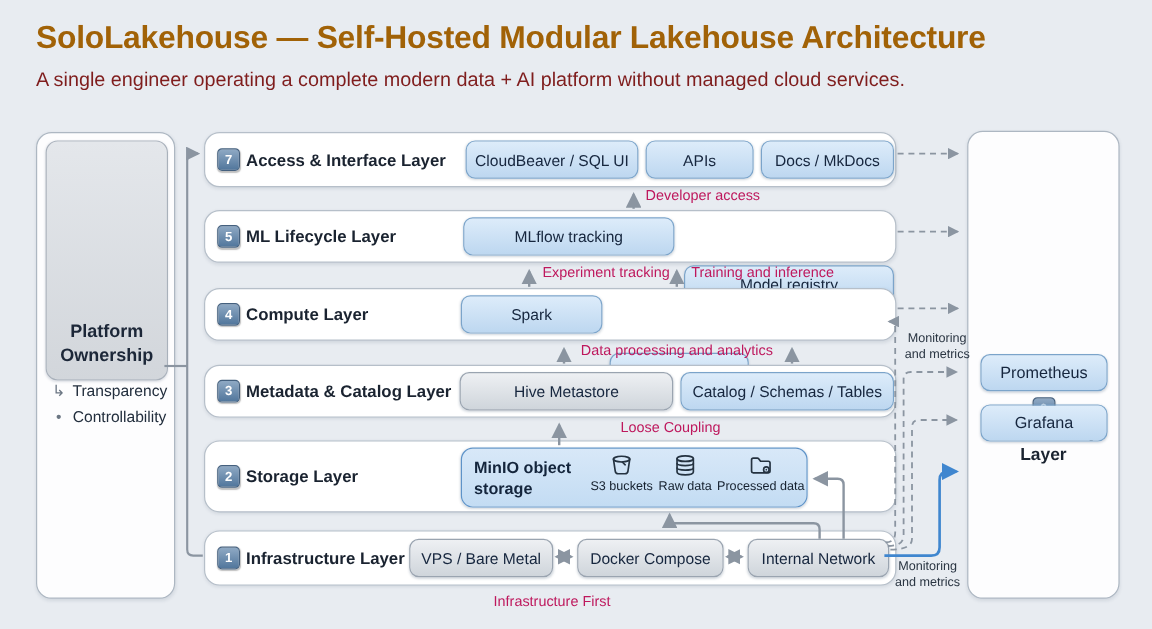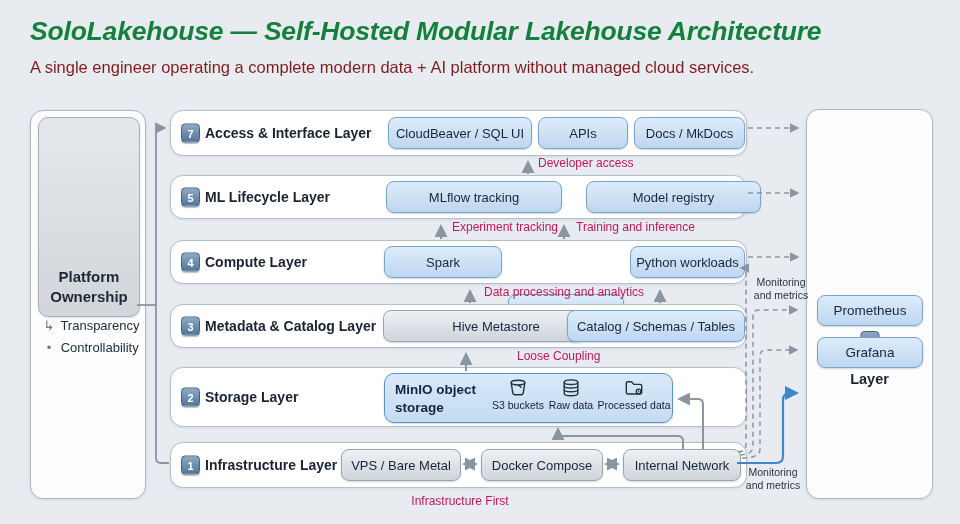--- a/index.html
+++ b/index.html
@@ -1,19 +1,19 @@
 <!DOCTYPE html>
 <html><head>
 <meta charset="utf-8">
 <style>
   html,body{margin:0;padding:0;background:#e8ecf1;}
   .canvas{position:relative;width:960px;height:524px;background:#e8ecf1;overflow:hidden;
           font-family:"Liberation Sans",sans-serif;color:#16263e;}
   .page-title{position:absolute;left:30px;top:16px;font-size:26.5px;font-weight:700;
-              color:#15803d;white-space:nowrap;letter-spacing:-0.2px;font-style:italic;}
+              color:#a16207;white-space:nowrap;letter-spacing:-0.2px;}
   .page-subtitle{position:absolute;left:30px;top:58px;font-size:16.5px;color:#7f1d1d;white-space:nowrap;}
 
   .panel{position:absolute;background:#fdfdfe;border:1.5px solid #adb7c2;border-radius:13px;
          box-shadow:0 1px 3px rgba(20,40,70,.10);}
   .left-panel{left:30px;top:110px;width:114px;height:387px;}
   .right-panel{left:806px;top:109px;width:125px;height:388px;}
 
   .own-box{position:absolute;left:7px;top:6px;width:100px;height:198px;border-radius:10px;
            background:linear-gradient(180deg,#e4e7eb,#d2d6db);border:1px solid #a9b1bb;
            display:flex;align-items:flex-end;justify-content:center;box-shadow:0 1px 2px rgba(30,50,80,.15);}
@@ -89,35 +89,34 @@
     <span class="layer-label">Access &amp; Interface Layer</span>
     <div class="chip blue" style="left:217px;width:142px;">CloudBeaver / SQL UI</div>
     <div class="chip blue" style="left:367px;width:88px;">APIs</div>
     <div class="chip blue" style="left:463px;width:109px;">Docs / MkDocs</div>
   </div>
 
   <div class="layer" style="top:175px;height:42px;">
     <span class="badge">5</span>
     <span class="layer-label">ML Lifecycle Layer</span>
     <div class="chip blue" style="left:215px;width:174px;">MLflow tracking</div>
-    <div class="chip blue" style="left:415px;width:173px;">Model registry</div>
+    <div class="chip blue" style="left:399px;width:173px;margin-top:40px;">Model registry</div>
   </div>
 
   <div class="layer" style="top:240px;height:42px;">
     <span class="badge">4</span>
     <span class="layer-label">Compute Layer</span>
     <div class="chip blue" style="left:213px;width:116px;">Spark</div>
     <div class="chip blue" style="left:337px;width:114px;margin-top:48px;">Trino</div>
-    <div class="chip blue" style="left:459px;width:113px;">Python workloads</div>
   </div>
 
   <div class="layer" style="top:304px;height:42px;">
     <span class="badge">3</span>
     <span class="layer-label">Metadata &amp; Catalog Layer</span>
-    <div class="chip gray" style="left:212px;width:176px;padding-left:24px;">Hive Metastore</div>
+    <div class="chip gray" style="left:212px;width:176px;">Hive Metastore</div>
     <div class="chip blue" style="left:396px;width:176px;">Catalog / Schemas / Tables</div>
   </div>
 
   <div class="layer" style="top:367px;height:58px;">
     <span class="badge">2</span>
     <span class="layer-label">Storage Layer</span>
     <div class="minio-box">
       <div class="minio-title">MinIO object storage</div>
       <div class="st-item" style="left:104px;width:58px;">
         <span class="st-icon">

